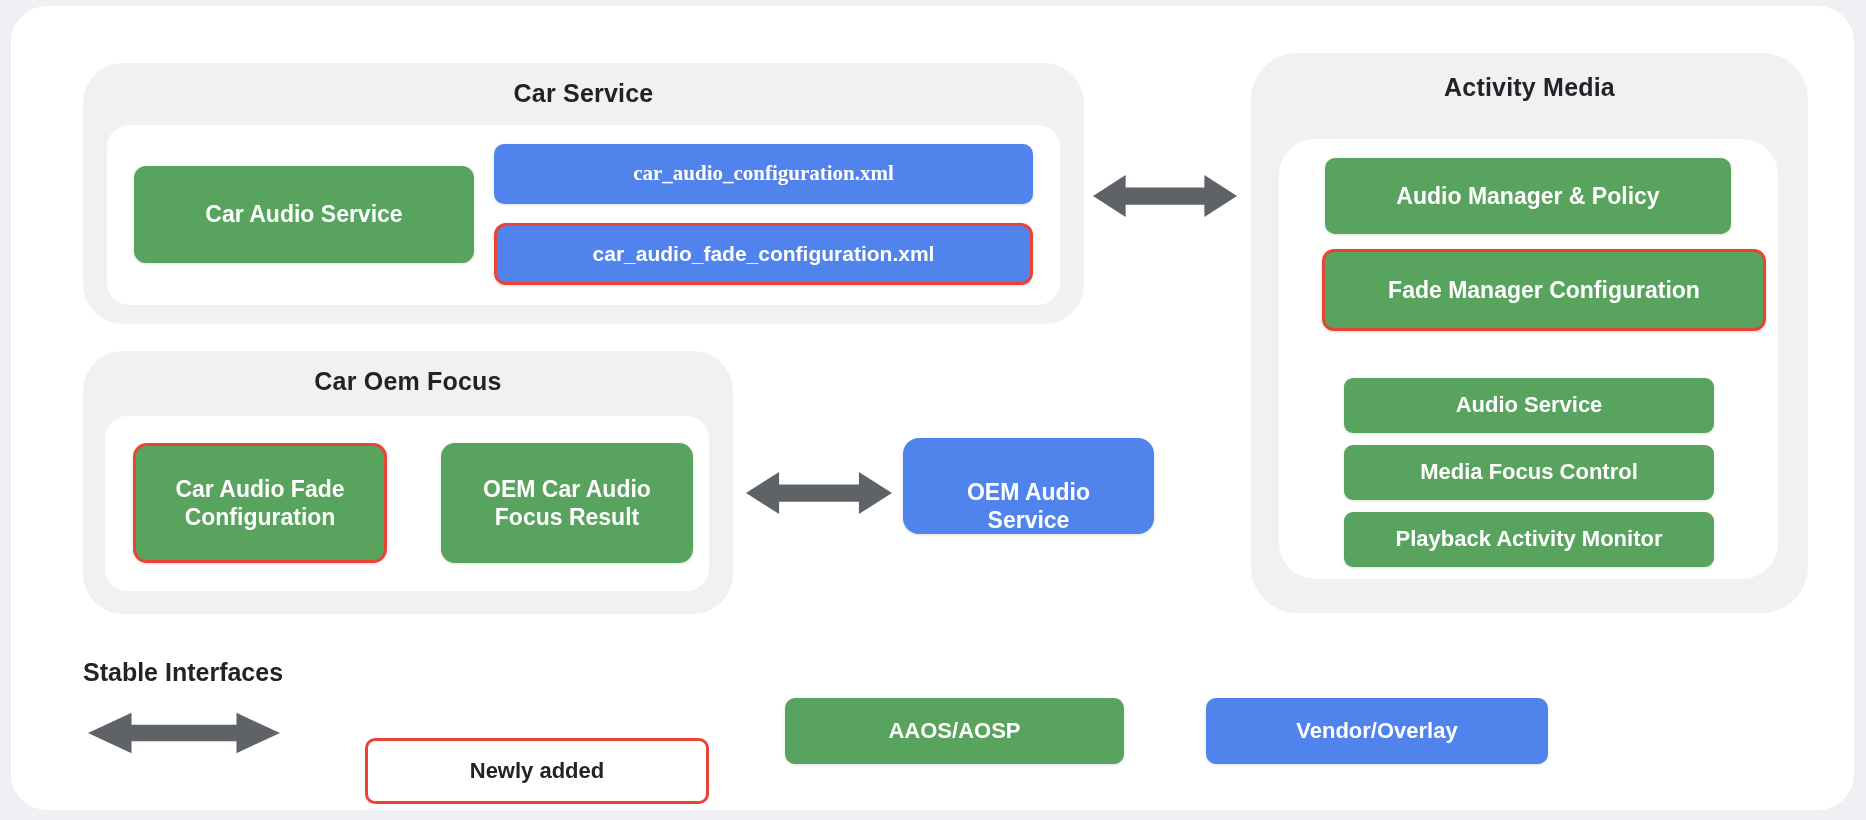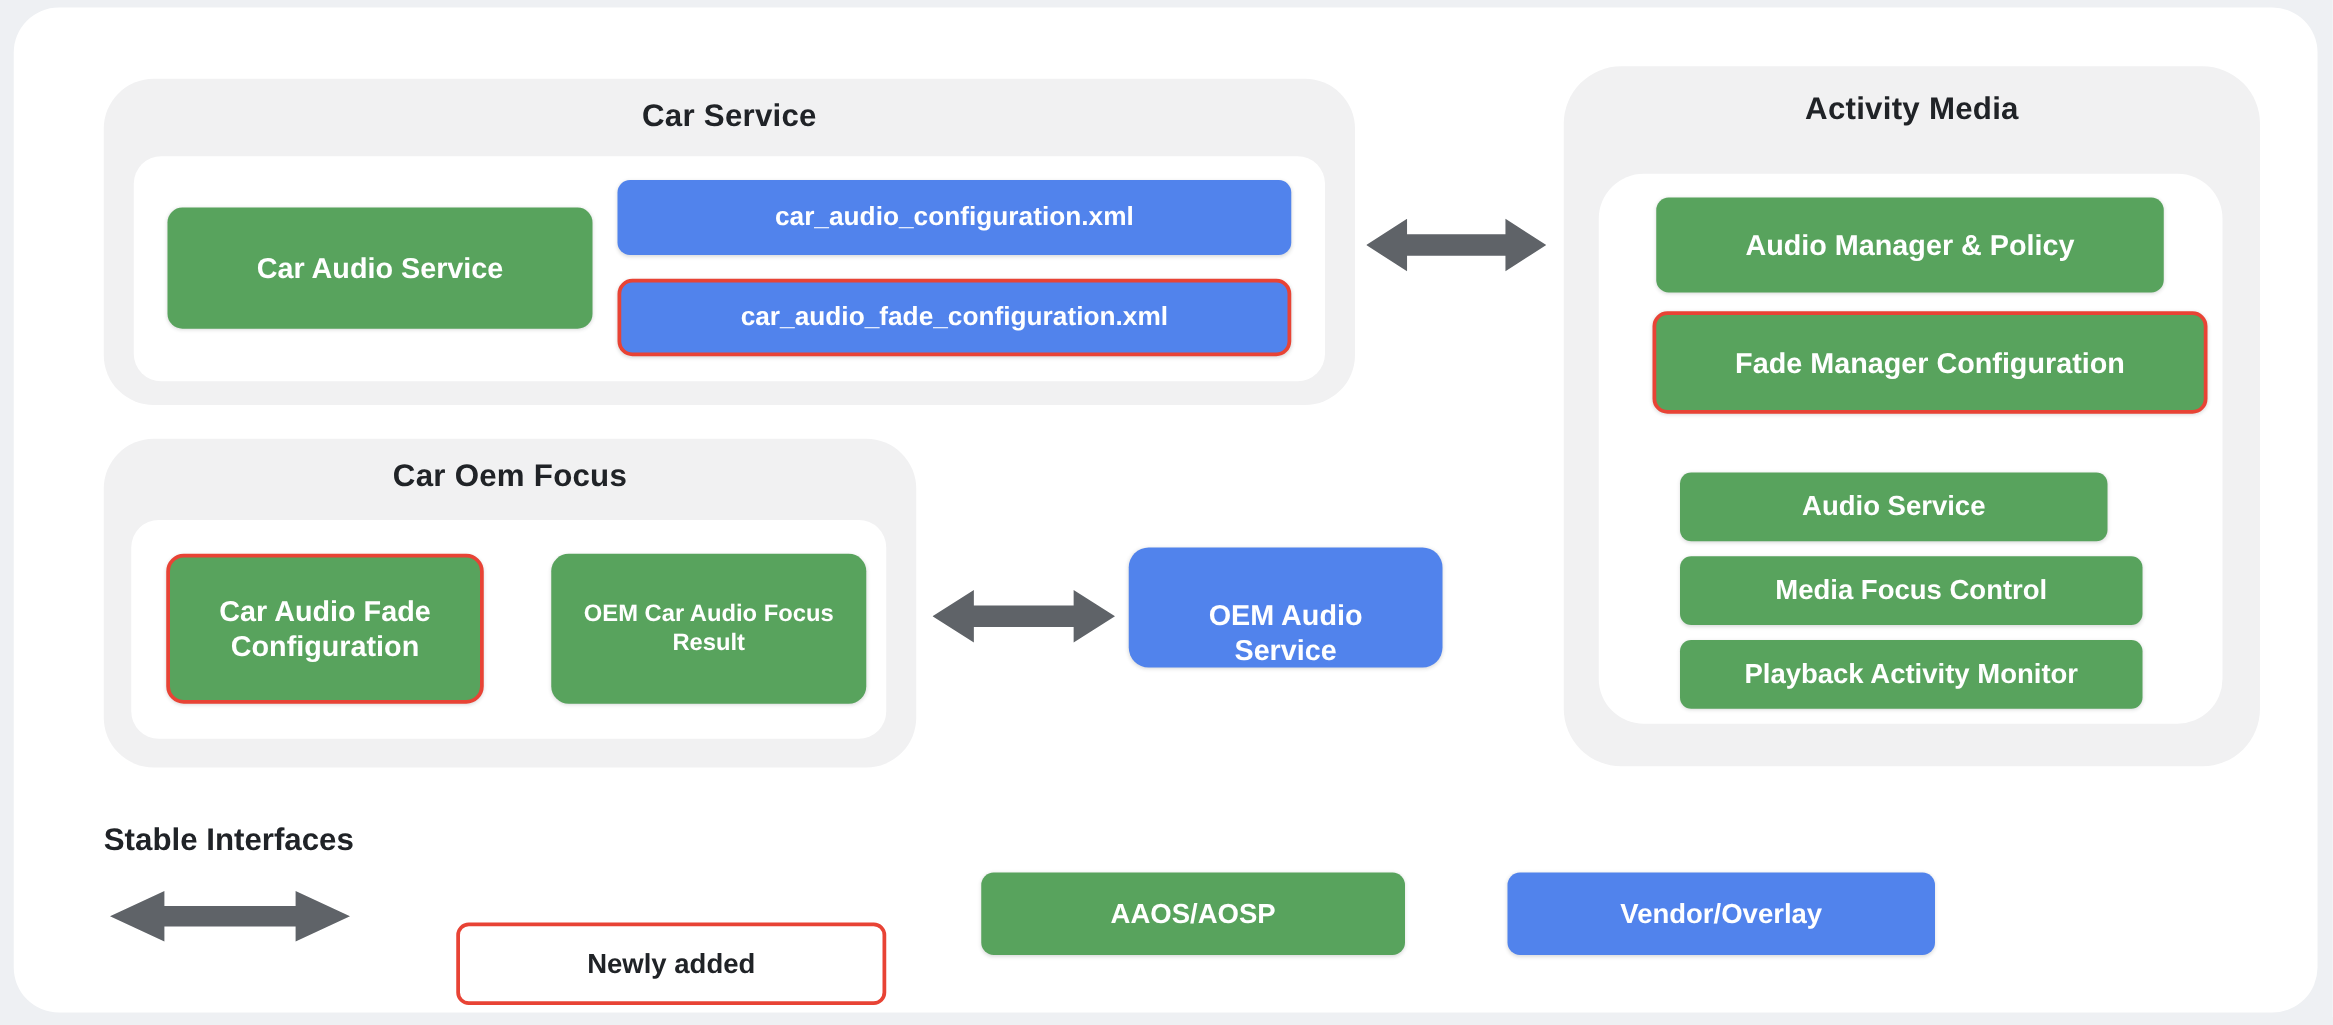--- a/index.html
+++ b/index.html
@@ -32,43 +32,43 @@
   .blue  { background: #5183EC; }
   .red-border { border: 3px solid #E84335; }
   .arrow { position: absolute; }
   .arrow svg { display: block; width: 100%; height: 100%; }
 
   
   .g-cs { left: 72px; top: 57px; width: 1001px; height: 261px; border-radius: 40px; }
   .g-cs .group-title { top: 16px; }
   .g-cs .panel { left: 24px; top: 62px; width: 953px; height: 180px; border-radius: 22px; }
   .cs-green { left: 51px; top: 103px; width: 340px; height: 97px; border-radius: 12px; font-size: 23px; }
-  .cs-blue1 { left: 411px; top: 81px;  width: 539px; height: 60px; border-radius: 10px; font-size: 21px; }
+  .cs-blue1 { left: 411px; top: 81px;  width: 539px; height: 60px; border-radius: 10px; font-size: 21px; font-family: Liberation Serif, serif; }
   .cs-blue2 { left: 411px; top: 160px; width: 539px; height: 62px; border-radius: 12px; font-size: 21px; }
 
   
   .arrow-1 { left: 1082px; top: 167px; width: 144px; height: 46px; }
 
   
   .g-am { left: 1240px; top: 47px; width: 557px; height: 560px; border-radius: 46px; }
   .g-am .group-title { top: 20px; }
   .g-am .panel { left: 28px; top: 86px; width: 499px; height: 440px; border-radius: 36px; }
   .am-box1 { left: 74px;  top: 105px; width: 406px; height: 76px; border-radius: 10px; font-size: 23px; }
   .am-box2 { left: 71px;  top: 196px; width: 444px; height: 82px; border-radius: 12px; font-size: 23px; }
-  .am-box3 { left: 93px;  top: 325px; width: 342px; height: 55px; border-radius: 9px; font-size: 22px; }
+  .am-box3 { left: 93px;  top: 325px; width: 370px; height: 55px; border-radius: 9px; font-size: 22px; }
   .am-box4 { left: 93px;  top: 392px; width: 370px; height: 55px; border-radius: 9px; font-size: 22px; }
   .am-box5 { left: 93px;  top: 459px; width: 370px; height: 55px; border-radius: 9px; font-size: 22px; }
 
   
   .g-co { left: 72px; top: 345px; width: 650px; height: 263px; border-radius: 40px; }
   .g-co .group-title { top: 16px; }
   .g-co .panel { left: 22px; top: 65px; width: 604px; height: 175px; border-radius: 22px; }
   .co-greenA { left: 50px;  top: 92px; width: 254px; height: 120px; border-radius: 14px; font-size: 23px; }
   .co-greenA span { max-width: 200px; }
-  .co-greenB { left: 358px; top: 92px; width: 252px; height: 120px; border-radius: 14px; font-size: 19px; }
+  .co-greenB { left: 358px; top: 92px; width: 252px; height: 120px; border-radius: 14px; font-size: 23px; }
   .co-greenB span { max-width: 210px; }
 
   
   .arrow-2 { left: 735px; top: 464px; width: 146px; height: 46px; }
 
   
   .oem-audio { left: 892px; top: 432px; width: 251px; height: 96px; border-radius: 16px; font-size: 23px; align-items: flex-end; }
   .oem-audio span { max-width: 150px; }
 
   

